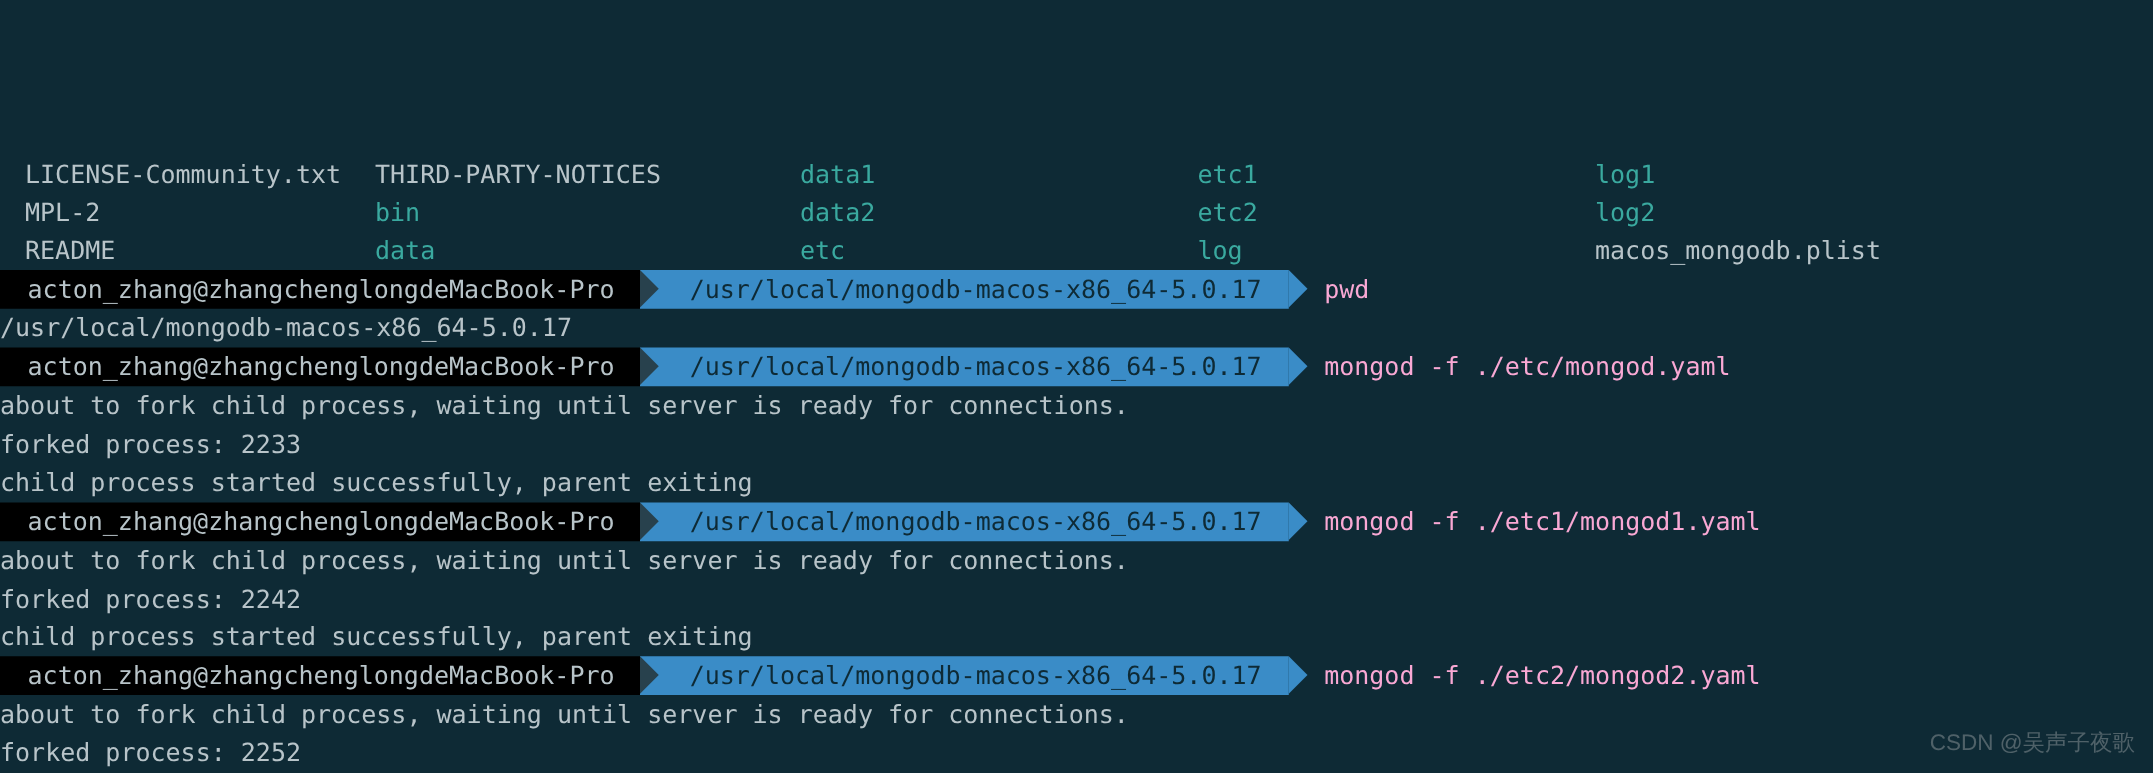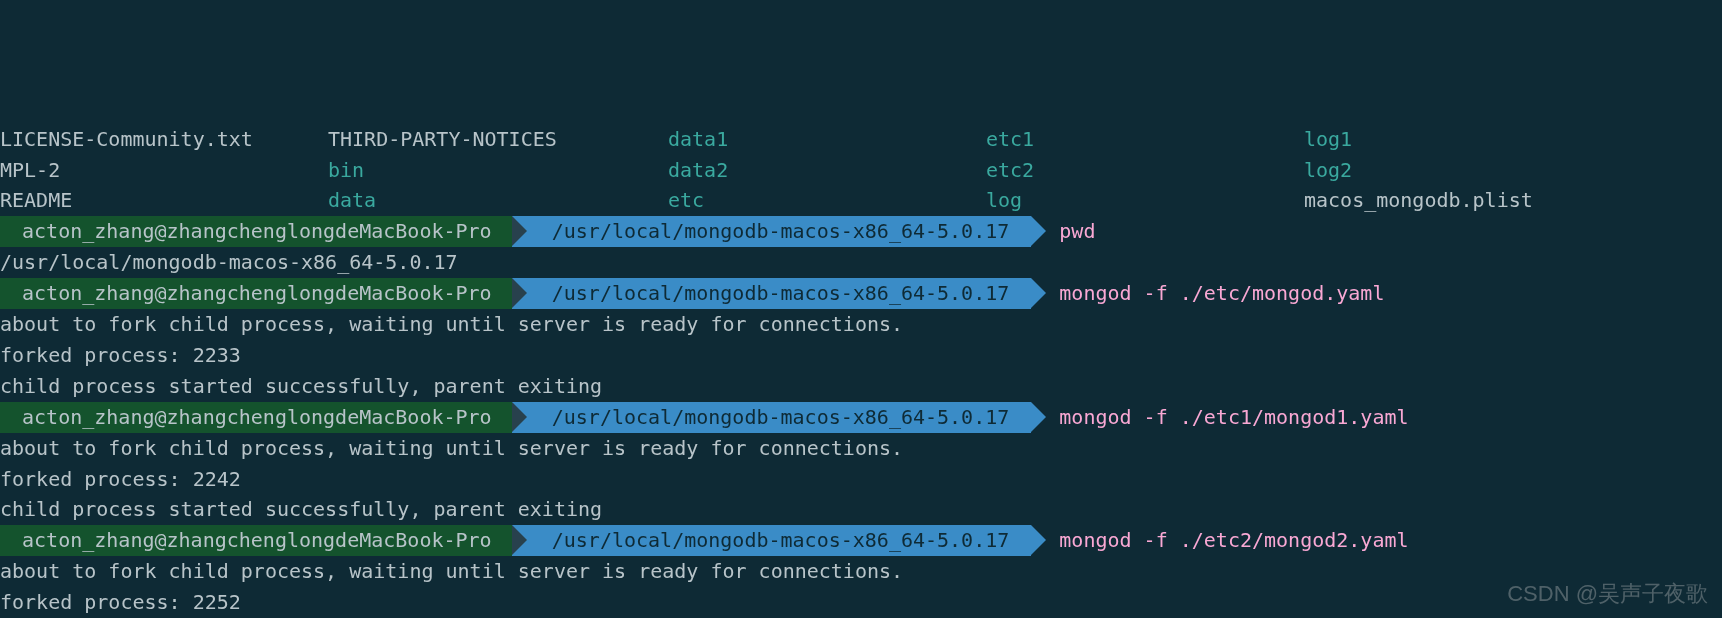--- a/index.html
+++ b/index.html
@@ -9,32 +9,32 @@
     font-size: 20px;
     line-height: 30.9px;
     color: #b8c4c9;
     width: 1722px;
     height: 618px;
     overflow: hidden;
     position: relative;
     white-space: pre;
   }
   .ls-row { display: flex; }
-  .ls-col { display: inline-block; }
+  .ls-col { display: inline-block; padding-left: 20px; }
   .c0 { width: 280px; }
-  .c1 { width: 324px; margin-left: 48px; }
+  .c1 { width: 324px; }
   .c2 { width: 318px; margin-left: 16px; }
   .c3 { width: 318px; }
   .c4 { width: 300px; }
   .dir { color: #3aa99f; }
   .plain { color: #b8c4c9; }
 
   .prompt-line { display: flex; align-items: stretch; height: 30.9px; }
   .seg-user {
-    background: #14532d;
+    background: #000000;
     color: #b8c4c9;
     padding: 0 8px 0 10px;
     position: relative;
     display: flex;
     align-items: center;
   }
   .seg-user::after {
     content: "";
     position: absolute;
     right: -15px; top: 0;
@@ -65,21 +65,21 @@
     padding-left: 28px;
     display: flex;
     align-items: center;
   }
   .out { color: #b8c4c9; }
   .watermark {
     position: absolute;
     right: 14px;
     bottom: 8px;
     color: rgba(200,200,200,0.35);
-    font-size: 22px;
+    font-size: 18px;
     font-family: sans-serif;
     white-space: nowrap;
   }
 </style>
 </head>
 <body>
 
 
 
 <div id="terminal"><div class="ls-row"><span class="ls-col c0 plain">LICENSE-Community.txt</span><span class="ls-col c1 plain">THIRD-PARTY-NOTICES</span><span class="ls-col c2 dir">data1</span><span class="ls-col c3 dir">etc1</span><span class="ls-col c4 dir">log1</span></div><div class="ls-row"><span class="ls-col c0 plain">MPL-2</span><span class="ls-col c1 dir">bin</span><span class="ls-col c2 dir">data2</span><span class="ls-col c3 dir">etc2</span><span class="ls-col c4 dir">log2</span></div><div class="ls-row"><span class="ls-col c0 plain">README</span><span class="ls-col c1 dir">data</span><span class="ls-col c2 dir">etc</span><span class="ls-col c3 dir">log</span><span class="ls-col c4 plain">macos_mongodb.plist</span></div><div class="prompt-line"><span class="seg-user"> acton_zhang@zhangchenglongdeMacBook-Pro </span><span class="seg-path"> /usr/local/mongodb-macos-x86_64-5.0.17 </span><span class="seg-cmd">pwd</span></div><div class="out">/usr/local/mongodb-macos-x86_64-5.0.17</div><div class="prompt-line"><span class="seg-user"> acton_zhang@zhangchenglongdeMacBook-Pro </span><span class="seg-path"> /usr/local/mongodb-macos-x86_64-5.0.17 </span><span class="seg-cmd">mongod -f ./etc/mongod.yaml</span></div><div class="out">about to fork child process, waiting until server is ready for connections.</div><div class="out">forked process: 2233</div><div class="out">child process started successfully, parent exiting</div><div class="prompt-line"><span class="seg-user"> acton_zhang@zhangchenglongdeMacBook-Pro </span><span class="seg-path"> /usr/local/mongodb-macos-x86_64-5.0.17 </span><span class="seg-cmd">mongod -f ./etc1/mongod1.yaml</span></div><div class="out">about to fork child process, waiting until server is ready for connections.</div><div class="out">forked process: 2242</div><div class="out">child process started successfully, parent exiting</div><div class="prompt-line"><span class="seg-user"> acton_zhang@zhangchenglongdeMacBook-Pro </span><span class="seg-path"> /usr/local/mongodb-macos-x86_64-5.0.17 </span><span class="seg-cmd">mongod -f ./etc2/mongod2.yaml</span></div><div class="out">about to fork child process, waiting until server is ready for connections.</div><div class="out">forked process: 2252</div></div>

